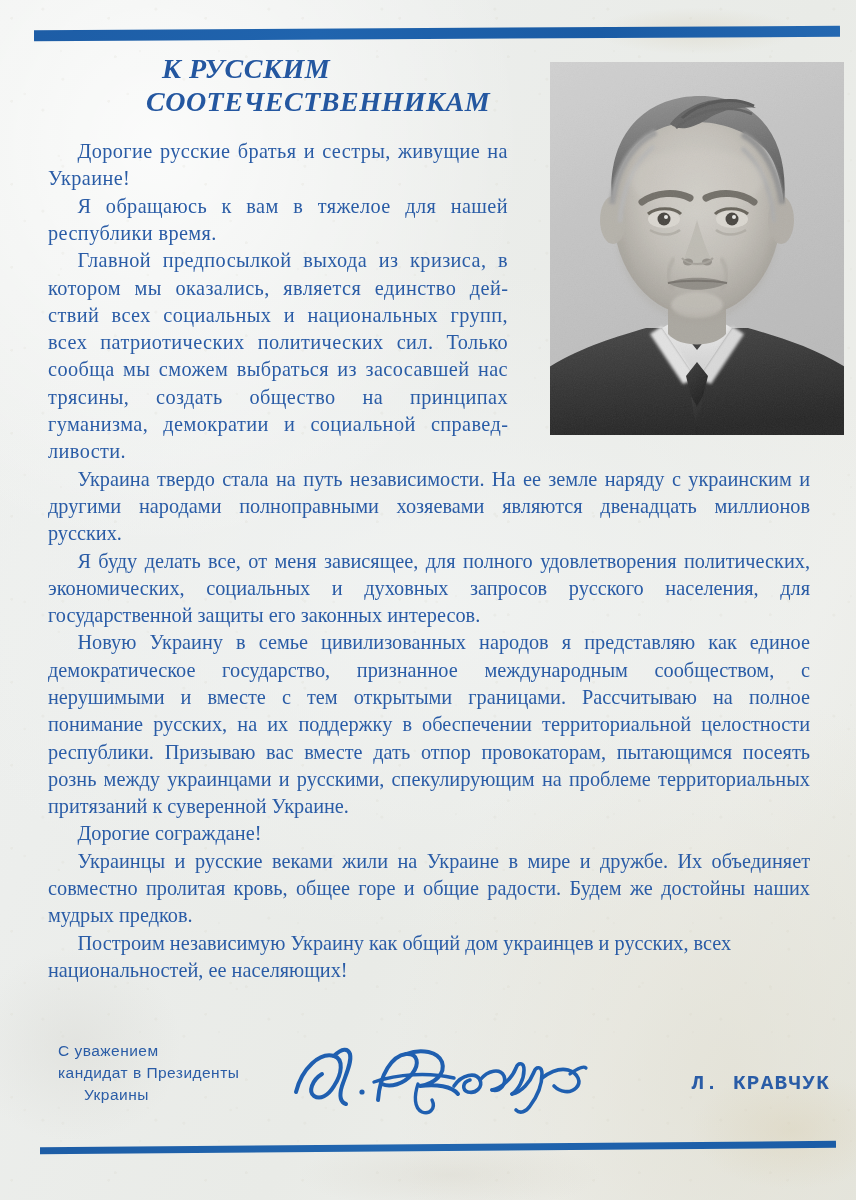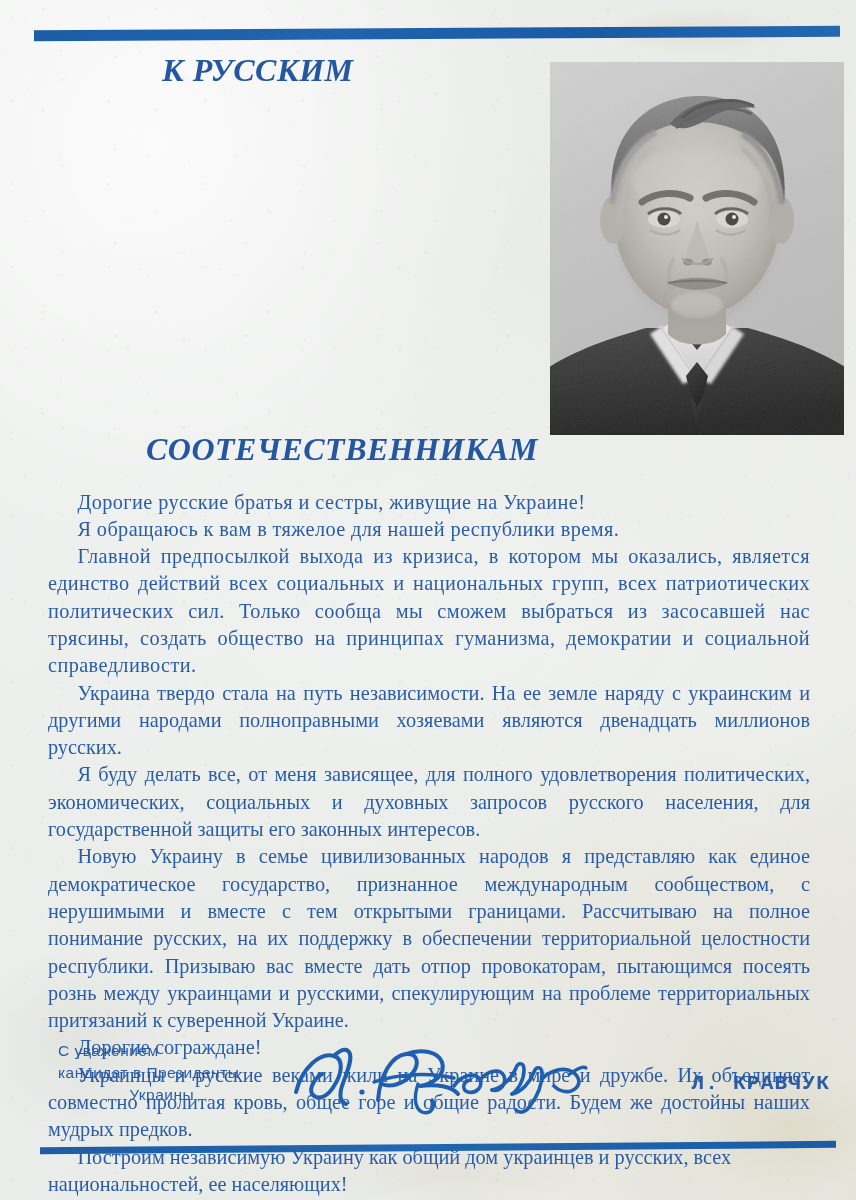--- a/index.html
+++ b/index.html
@@ -106,21 +106,21 @@
     top: 52px;
     width: 774px;
   }
 
   h1.title {
     margin: 0;
     padding: 0 0 0 120px;
     font-family: "Liberation Serif", "DejaVu Serif", serif;
     font-style: italic;
     font-weight: bold;
-    font-size: 32px;
+    font-size: 28px;
     line-height: 1.18;
     letter-spacing: 0.5px;
     color: #2457a0;
     text-transform: none;
   }
   h1.title .l2 { display: block; margin-left: -16px; }
 
   .body-text {
     margin: 6px;
     padding-top: 14px;
@@ -152,21 +152,21 @@
     position: absolute;
     left: 0;
     top: 0;
     font-family: "Liberation Sans", "DejaVu Sans", sans-serif;
     font-size: 15.5px;
     line-height: 1.42;
     color: #2a5ca6;
     white-space: pre;
     letter-spacing: 0.03em;
   }
-  .sig-text .ln3 { display: block; padding-left: 26px; text-align: center; }
+  .sig-text .ln3 { display: block; padding-left: 26px; }
 
   .sig-mark {
     position: absolute;
     left: 228px;
     top: -6px;
     width: 300px;
     height: 86px;
   }
   .sig-mark svg { display: block; width: 100%; height: 100%; overflow: visible; }
 

